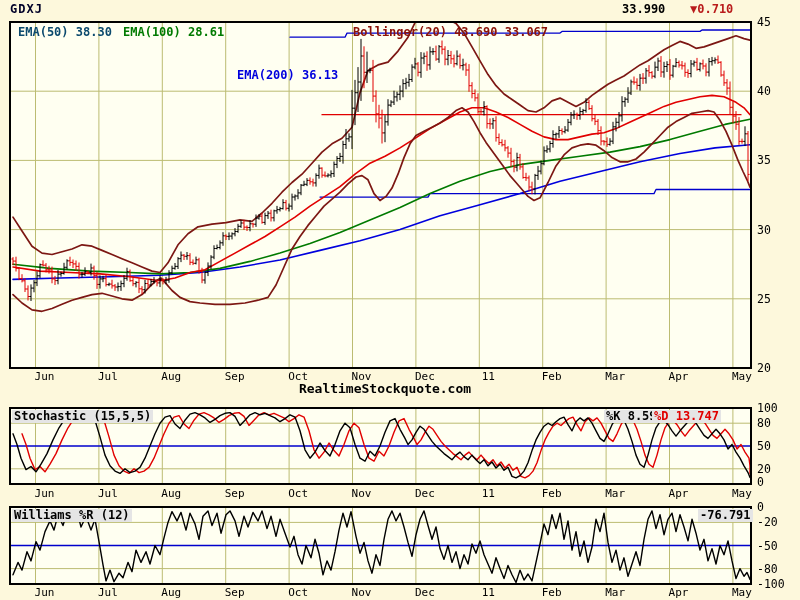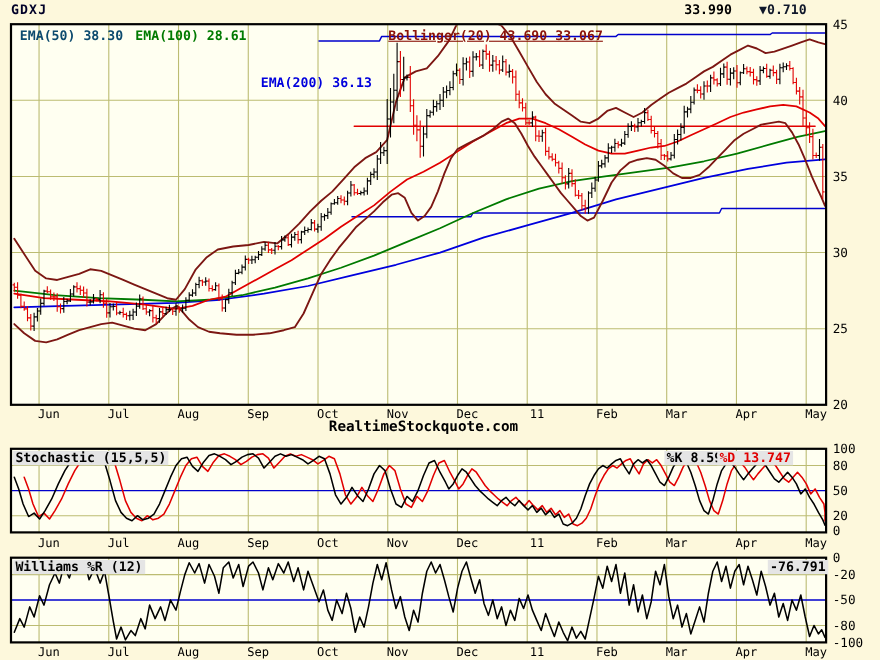--- a/index.html
+++ b/index.html
@@ -8,21 +8,21 @@
   #chart-svg{position:absolute;left:0;top:0;}
   .lbl{position:absolute;font-weight:bold;font-size:12px;line-height:13px;white-space:pre;color:#000;}
   .patch{background:#e5e5e5;padding:0 2px;}
   #symbol-title{left:10px;top:3px;color:#000028;letter-spacing:1px;}
   #last-price{left:622px;top:3px;}
   #price-change{left:690px;top:3px;}
   .legend-item{top:26px;}
   #legend-ema50{left:18px;}
   #legend-ema100{left:123px;}
   #legend-ema200{left:237px;}
-  #legend-boll{left:353px;text-decoration:underline;}
+  #legend-boll{left:353px;}
   #stoch-title{left:12px;top:410px;}
   #stoch-k{left:604px;top:410px;}
   #stoch-d{left:652px;top:410px;}
   #williams-title{left:12px;top:509px;text-align:right;}
   #williams-value{left:698px;top:509px;}
   #watermark{left:255px;top:382px;width:260px;text-align:center;font-size:13px;}
 </style>
 </head>
 <body>
 
@@ -397,21 +397,21 @@
       </g>
       <text x="757" y="511" text-anchor="start" fill="#000" font-family="DejaVu Sans Mono, Liberation Mono, monospace" font-size="11.5" font-weight="normal">0</text>
       <text x="757" y="526.4" text-anchor="start" fill="#000" font-family="DejaVu Sans Mono, Liberation Mono, monospace" font-size="11.5" font-weight="normal">-20</text>
       <text x="757" y="549.5" text-anchor="start" fill="#000" font-family="DejaVu Sans Mono, Liberation Mono, monospace" font-size="11.5" font-weight="normal">-50</text>
       <text x="757" y="572.6" text-anchor="start" fill="#000" font-family="DejaVu Sans Mono, Liberation Mono, monospace" font-size="11.5" font-weight="normal">-80</text>
       <text x="757" y="588" text-anchor="start" fill="#000" font-family="DejaVu Sans Mono, Liberation Mono, monospace" font-size="11.5" font-weight="normal">-100</text>
     </svg>
 
   <div class="lbl" id="symbol-title" style="color: rgb(0, 0, 40);">GDXJ</div>
   <div class="lbl" id="last-price">33.990</div>
-  <div class="lbl" id="price-change" style="color: #0f172a;">▼0.710</div>
+  <div class="lbl" id="price-change" style="color: #b91c1c;">▼0.710</div>
 
   <div class="lbl legend-item" id="legend-ema50" style="color: #0c4a6e;">EMA(50) 38.30</div>
   <div class="lbl legend-item" id="legend-ema100" style="color: rgb(0, 122, 0);">EMA(100) 28.61</div>
   <div class="lbl legend-item" id="legend-ema200" style="color: rgb(0, 0, 221); margin-top: 43px;">EMA(200) 36.13</div>
   <div class="lbl legend-item" id="legend-boll" style="color: rgb(139, 18, 8);">Bollinger(20) 43.690 33.067</div>
 
   <div class="lbl patch" id="stoch-title">Stochastic (15,5,5)</div>
   <div class="lbl patch" id="stoch-k">%K 8.598</div>
   <div class="lbl patch" id="stoch-d" style="color: rgb(225, 0, 0);">%D 13.747</div>
 

